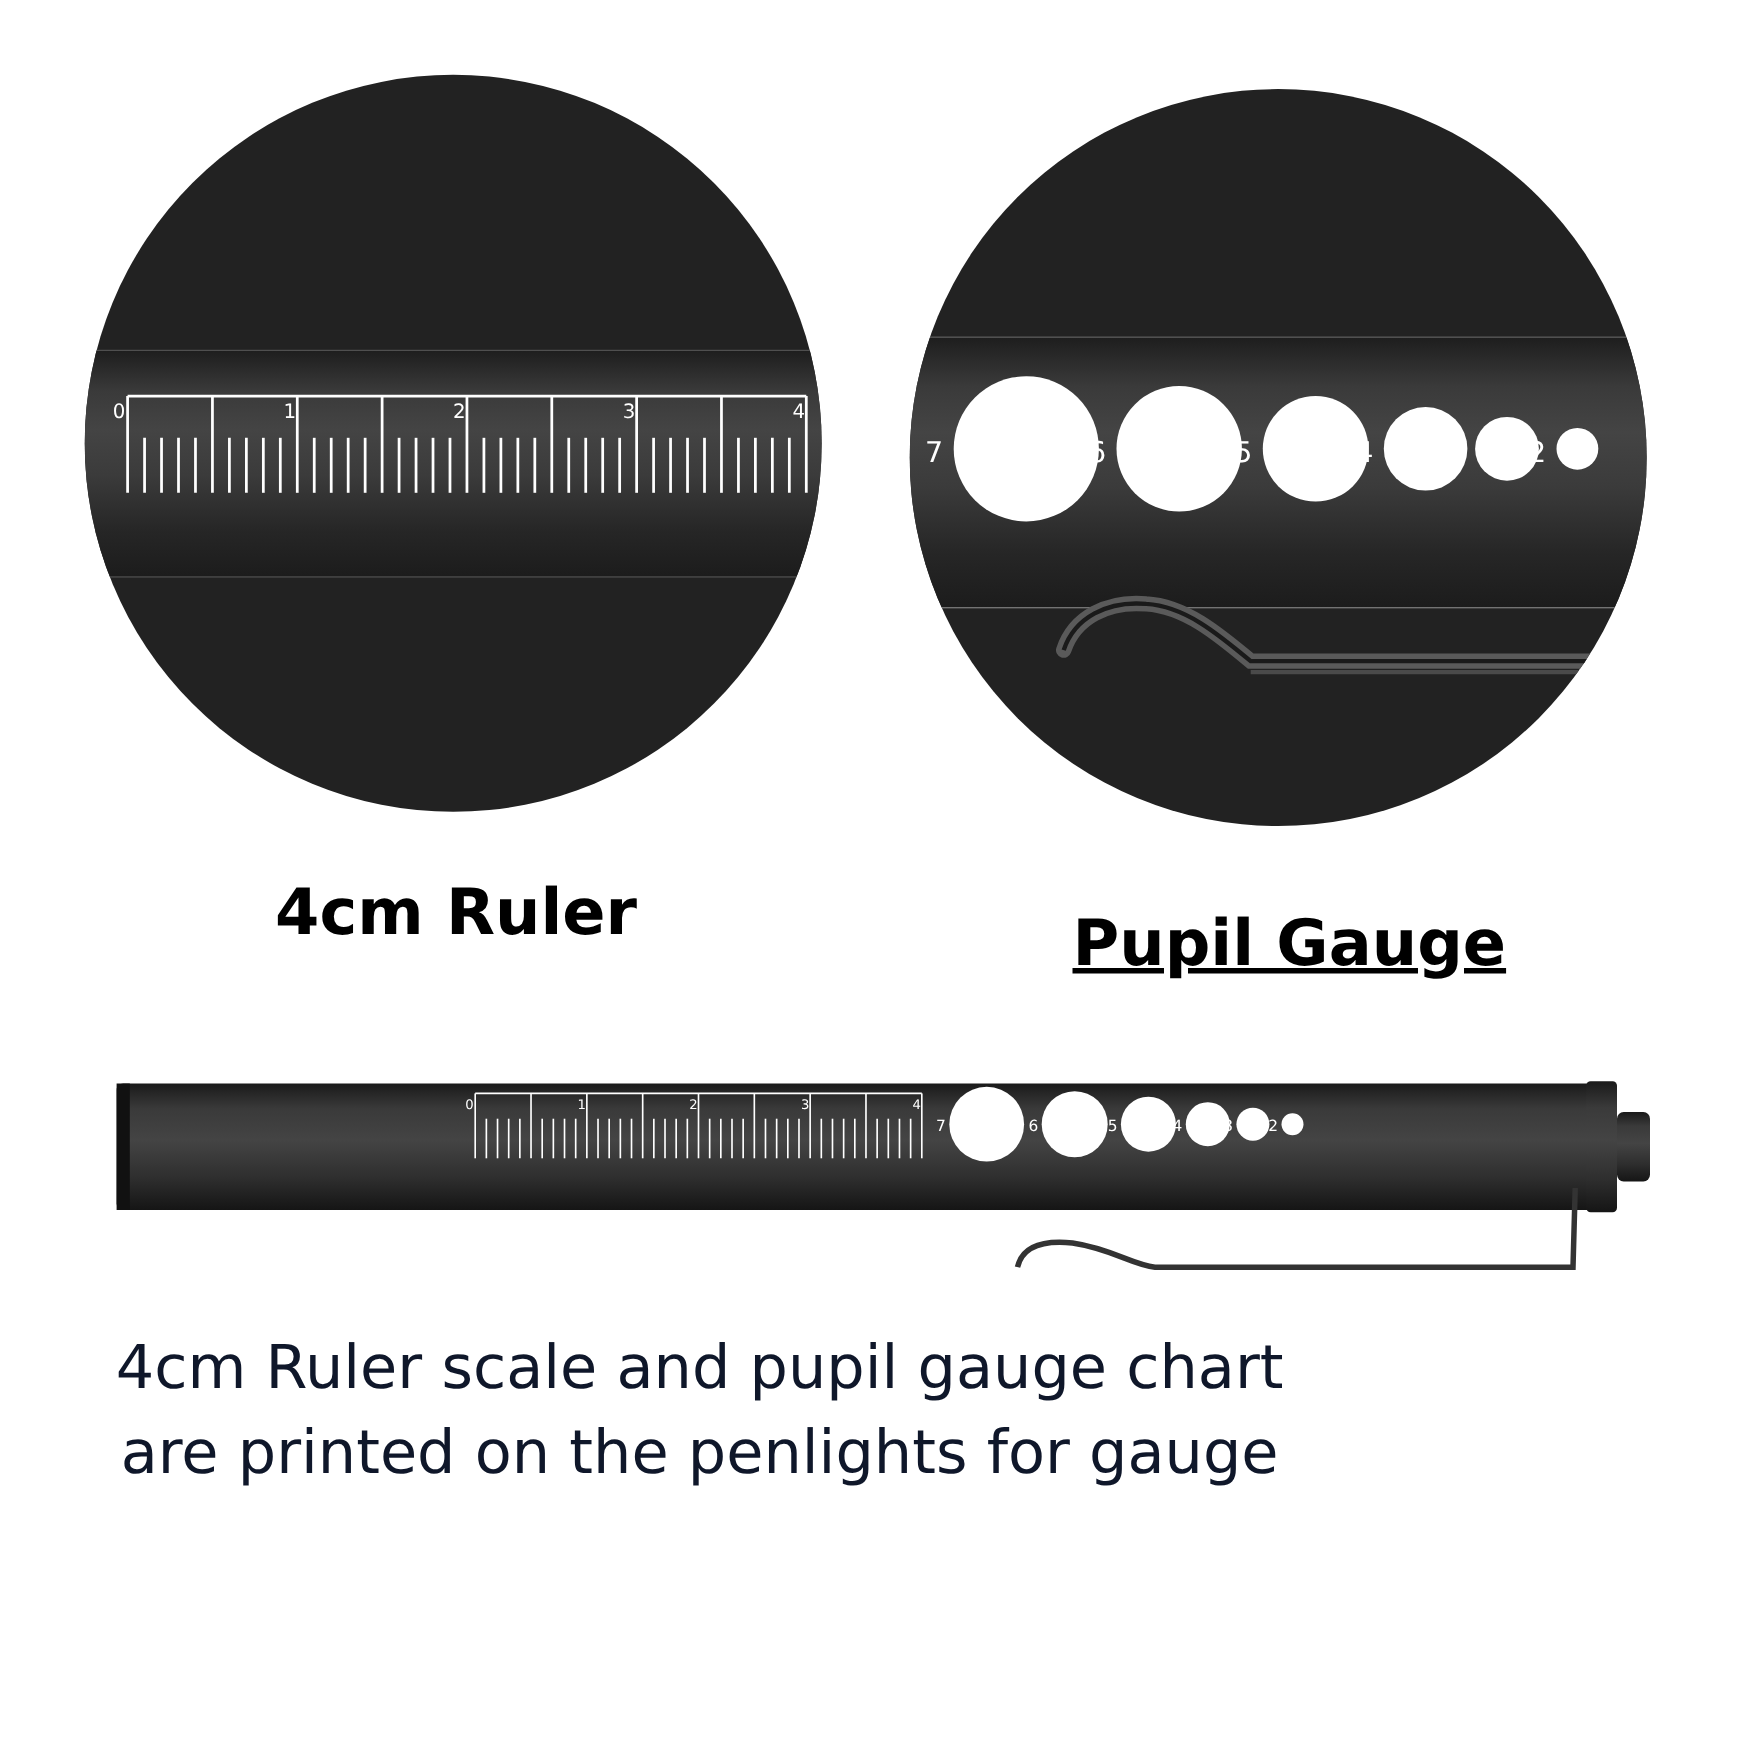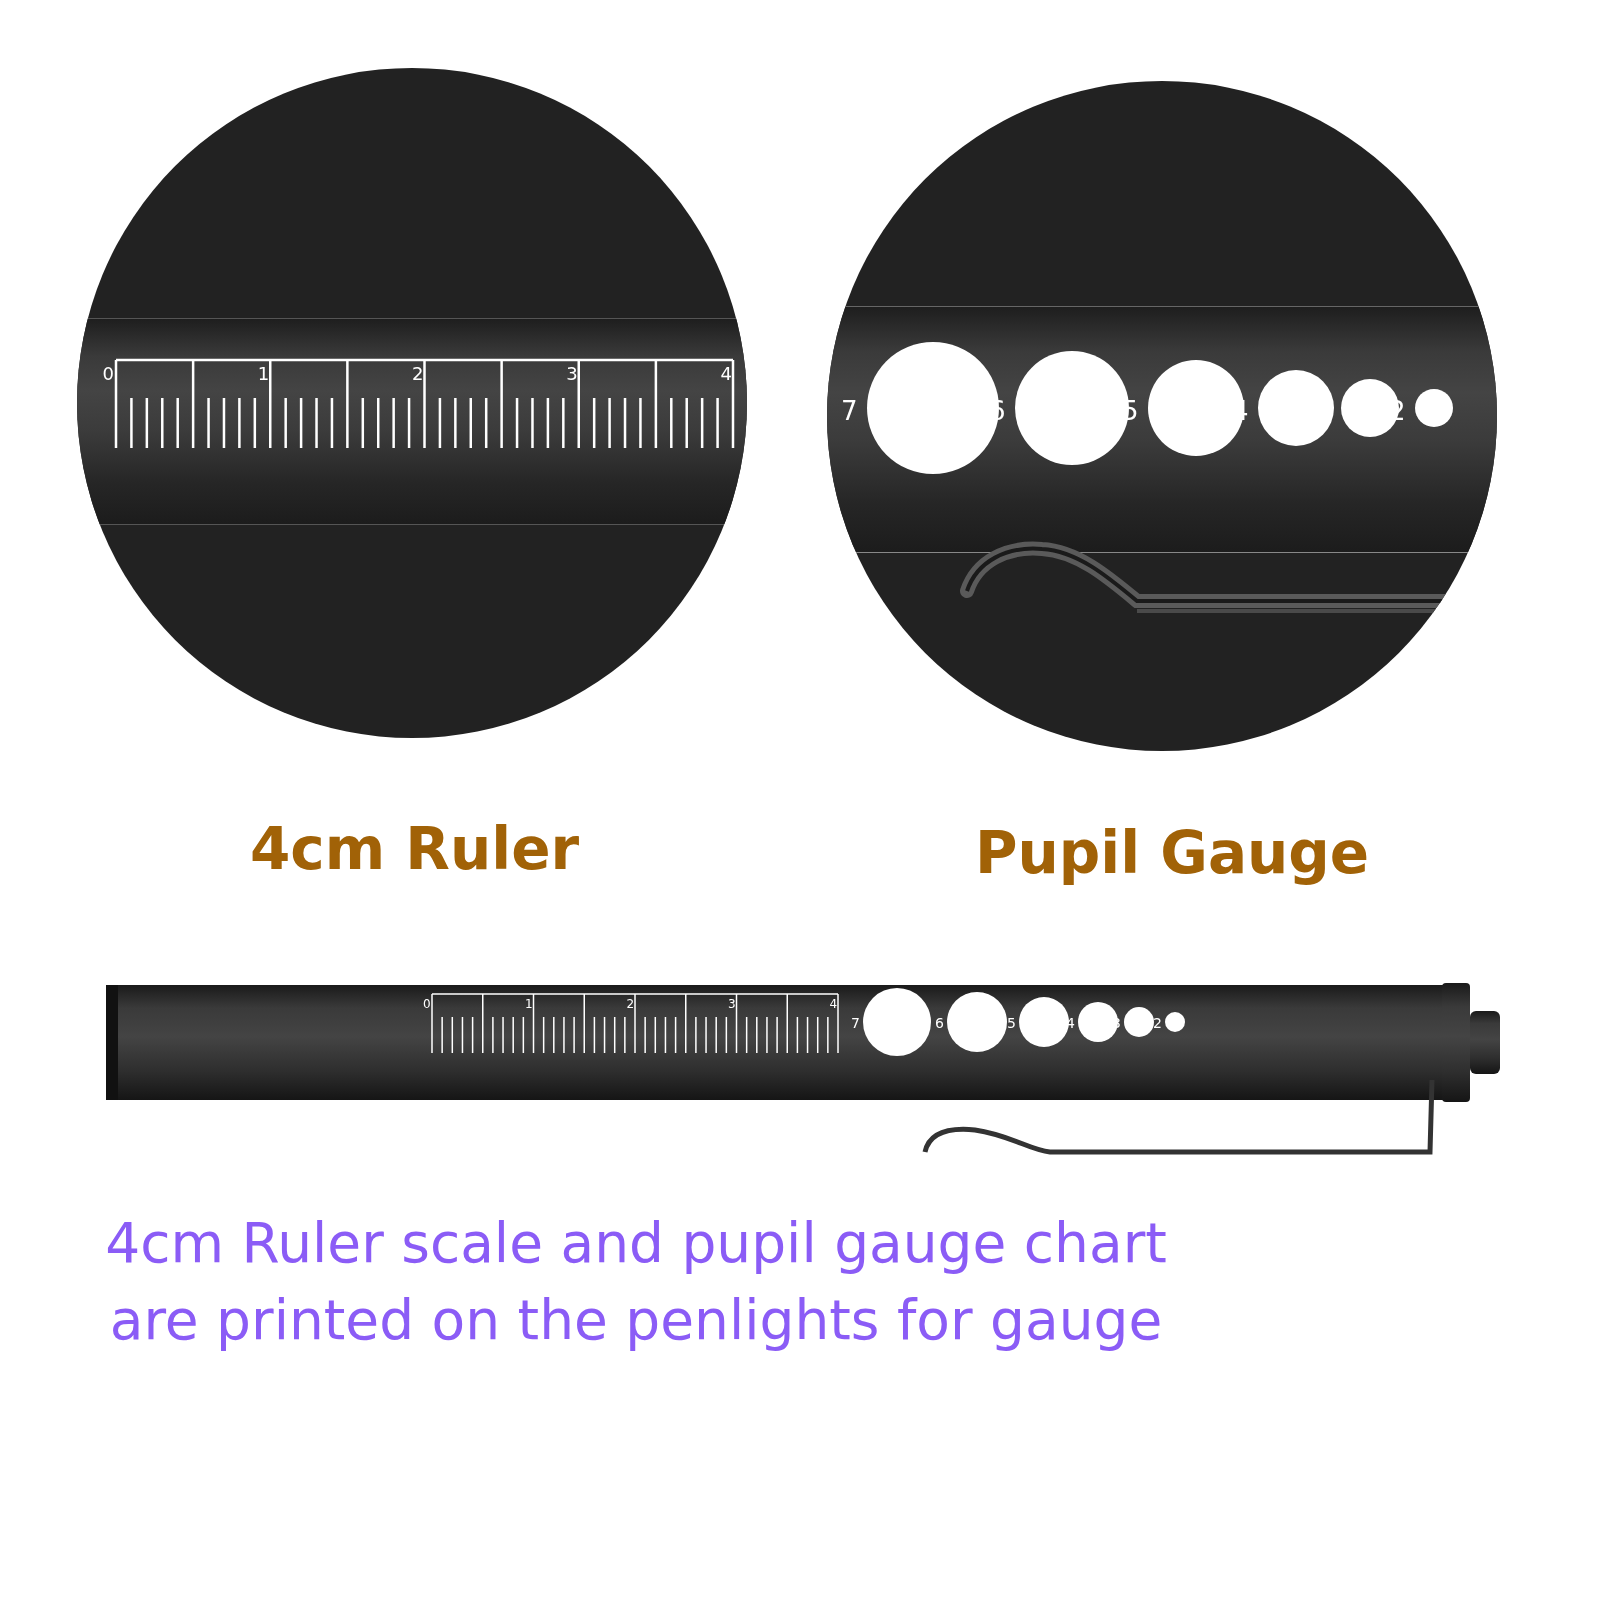--- a/index.html
+++ b/index.html
@@ -4,24 +4,24 @@
 <style>
   html, body { margin:0; padding:0; background:#ffffff; }
   body { width:1600px; height:1600px; position:relative; overflow:hidden; font-family:"DejaVu Sans", sans-serif; color:#222; }
   .circle { position:absolute; border-radius:50%; background:#222222; overflow:hidden; }
   #c1 { left:77px; top:68px; width:670px; height:670px; }
   #c2 { left:827px; top:81px; width:670px; height:670px; }
   .band { position:absolute; left:0; right:0; background:linear-gradient(#1e1e1e 0%, #3a3a3a 18%, #444 35%, #3b3b3b 55%, #262626 80%, #1c1c1c 100%); }
   #c1 .band { top:250px; height:205px; border-top:1px solid #555; border-bottom:1px solid #555; }
   #c2 .band { top:225px; height:245px; border-top:1px solid #666; border-bottom:1px solid #888; }
   .ruler-svg, .gauge-svg, .clip-svg, .pen-svg { position:absolute; left:0; top:0; }
-  .caption { position:absolute; font-size:58px; font-weight:bold; color:#a16207; white-space:nowrap;margin-top:20px; }
+  .caption { position:absolute; font-size:58px; font-weight:bold; color:#000000; white-space:nowrap; }
   #cap1 { left:250px; top:795px; }
-  #cap2 { left:975px; top:799px; }
-  .desc { position:absolute; left:0; width:1272px; top:1205px; text-align:center; font-size:55px; line-height:77px; color:#8b5cf6; }
+  #cap2 { left:975px; top:823px;text-decoration:underline; }
+  .desc { position:absolute; left:0; width:1272px; top:1205px; text-align:center; font-size:55px; line-height:77px; color:#0f172a; }
   .desc div { white-space:nowrap; }
 </style>
 </head>
 <body>
 
 <div class="circle" id="c1">
   <div class="band"></div>
   <svg class="ruler-svg" width="670" height="670">
     <g stroke="#fff" stroke-width="2.5" fill="none" id="ruler1">
         <line x1="39" y1="292" x2="656" y2="292"></line>

